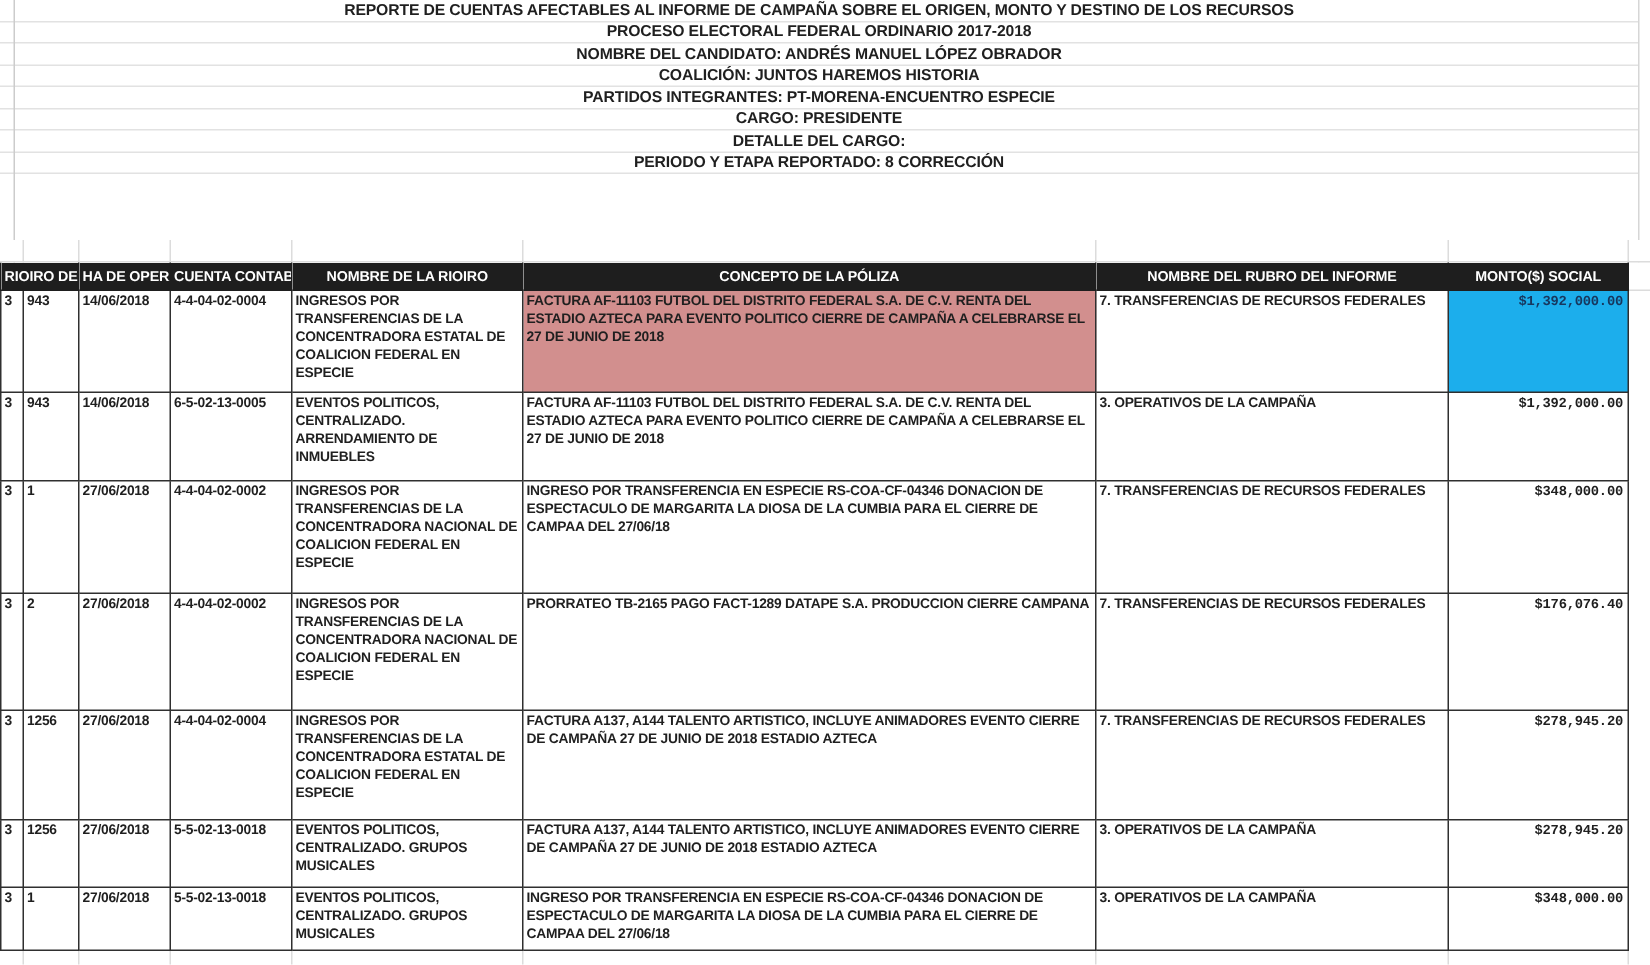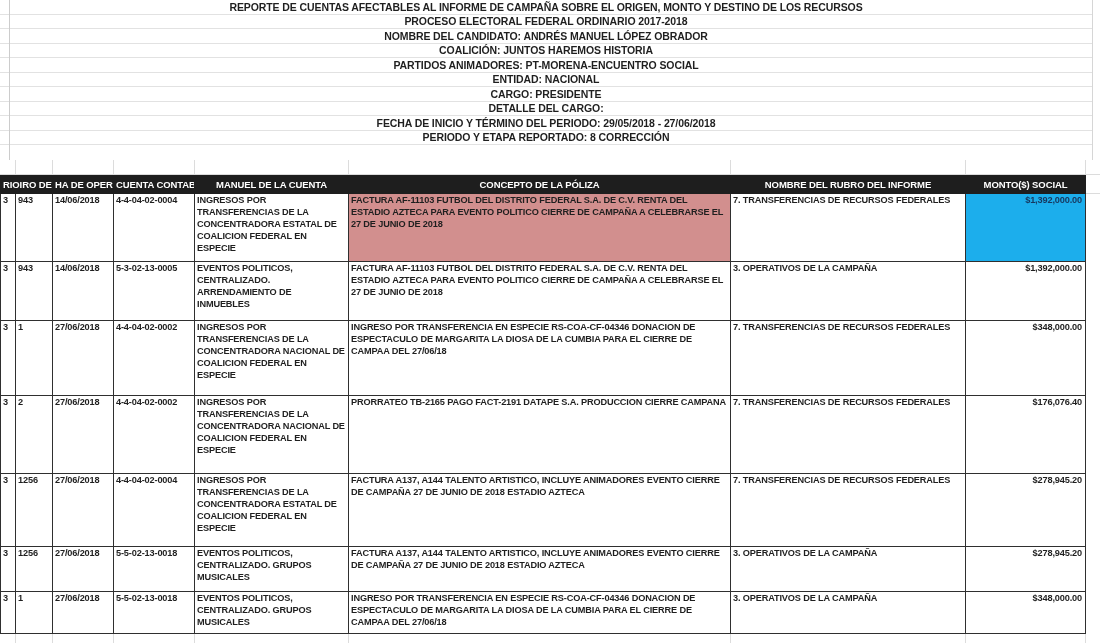--- a/index.html
+++ b/index.html
@@ -29,21 +29,21 @@
     padding:0 2px;white-space:nowrap;overflow:hidden;border:1px solid #1e1e1e;margin-left:37px;
   }
   .head-row th.left{text-align:left;}
   .head-row td.corner{background:#fff;border:none;border-bottom:1px solid #dcdcdc;}
   tbody.data td{
     border:1px solid #2f2f2f;vertical-align:top;background:#fff;
     font-size:9.2px;line-height:1.3;letter-spacing:-0.15px;
     padding:1px 3px 1px 2px;word-wrap:break-word;
   }
   tbody.data td.c-a,tbody.data td.c-b,tbody.data td.c-c,tbody.data td.c-d{white-space:nowrap;overflow:hidden;}
-  tbody.data td.amount{text-align:right;}
+  tbody.data td.amount{text-align:right;font-family:Liberation Mono, monospace;}
   tbody.data td.blank-r{border:none;background:#fff;}
   tr.r0{height:68px;} tr.r1{height:59px;} tr.r2{height:75px;} tr.r3{height:78px;}
   tr.r4{height:73px;} tr.r5{height:45px;} tr.r6{height:42px;}
   .bottom-row td{height:12px;background:#fff;border-right:1px solid #dcdcdc;border-top:none;}
   .bottom-row td.blank-r{border:none;}
 </style>
 </head>
 <body>
 
 <div class="titles" id="titles">
@@ -53,33 +53,27 @@
     <div class="title-row">
       <span>PROCESO ELECTORAL FEDERAL  ORDINARIO 2017-2018</span>
     </div>
     <div class="title-row">
       <span>NOMBRE DEL CANDIDATO: ANDRÉS MANUEL LÓPEZ OBRADOR</span>
     </div>
     <div class="title-row">
       <span>COALICIÓN: JUNTOS HAREMOS HISTORIA</span>
     </div>
     <div class="title-row">
-      <span>PARTIDOS ANIMADORES: PT-MORENA-ENCUENTRO SOCIAL</span>
-    </div>
-    <div class="title-row">
-      <span>ENTIDAD: NACIONAL</span>
+      <span>PARTIDOS INTEGRANTES: PT-MORENA-ENCUENTRO ESPECIE</span>
     </div>
     <div class="title-row">
       <span>CARGO: PRESIDENTE</span>
     </div>
     <div class="title-row">
       <span>DETALLE DEL CARGO:</span>
-    </div>
-    <div class="title-row">
-      <span>FECHA DE INICIO Y TÉRMINO DEL PERIODO: 29/05/2018 - 27/06/2018</span>
     </div>
     <div class="title-row">
       <span>PERIODO Y ETAPA REPORTADO: 8 CORRECCIÓN</span>
     </div>
   </div>
 
 <table class="sheet">
   <colgroup>
     <col style="width:15px">
       <col style="width:37px">
@@ -100,21 +94,21 @@
     <td></td>
         <td></td>
     <td></td>
         <td></td>
     <td></td>
   </tr>
   <tr class="head-row">
     <th colspan="2" class="left">RIOIRO DE</th>
     <th class="left">HA DE OPERAC</th>
     <th class="left">CUENTA CONTABLE</th>
-    <th>MANUEL DE LA CUENTA</th>
+    <th>NOMBRE DE LA RIOIRO</th>
     <th>CONCEPTO DE LA PÓLIZA</th>
     <th>NOMBRE DEL RUBRO DEL INFORME</th>
     <th>MONTO($) SOCIAL</th>
     <td class="corner"></td>
   </tr>
   </tbody>
     <tbody class="data" id="rows">
       <tr class="r0">
         <td class="c-a">3</td>
         <td class="c-b">943</td>
@@ -123,21 +117,21 @@
         <td class="c-e">INGRESOS POR TRANSFERENCIAS DE LA CONCENTRADORA ESTATAL DE COALICION FEDERAL EN ESPECIE</td>
         <td class="c-f" style="background: rgb(210, 143, 142);">FACTURA AF-11103 FUTBOL DEL DISTRITO FEDERAL S.A. DE C.V. RENTA DEL ESTADIO AZTECA PARA EVENTO POLITICO CIERRE DE CAMPAÑA A CELEBRARSE EL 27 DE JUNIO DE 2018</td>
         <td class="c-g">7. TRANSFERENCIAS DE RECURSOS FEDERALES</td>
         <td class="c-h amount" style="background: rgb(28, 174, 236); color: rgb(23, 55, 94);">$1,392,000.00</td>
         <td class="blank-r"></td>
       </tr>
       <tr class="r1">
         <td class="c-a">3</td>
         <td class="c-b">943</td>
         <td class="c-c">14/06/2018</td>
-        <td class="c-d">5-3-02-13-0005</td>
+        <td class="c-d">6-5-02-13-0005</td>
         <td class="c-e">EVENTOS POLITICOS, CENTRALIZADO. ARRENDAMIENTO DE INMUEBLES</td>
         <td class="c-f">FACTURA AF-11103 FUTBOL DEL DISTRITO FEDERAL S.A. DE C.V. RENTA DEL ESTADIO AZTECA PARA EVENTO POLITICO CIERRE DE CAMPAÑA A CELEBRARSE EL 27 DE JUNIO DE 2018</td>
         <td class="c-g">3. OPERATIVOS DE LA CAMPAÑA</td>
         <td class="c-h amount">$1,392,000.00</td>
         <td class="blank-r"></td>
       </tr>
       <tr class="r2">
         <td class="c-a">3</td>
         <td class="c-b">1</td>
         <td class="c-c">27/06/2018</td>
@@ -147,21 +141,21 @@
         <td class="c-g">7. TRANSFERENCIAS DE RECURSOS FEDERALES</td>
         <td class="c-h amount">$348,000.00</td>
         <td class="blank-r"></td>
       </tr>
       <tr class="r3">
         <td class="c-a">3</td>
         <td class="c-b">2</td>
         <td class="c-c">27/06/2018</td>
         <td class="c-d">4-4-04-02-0002</td>
         <td class="c-e">INGRESOS POR TRANSFERENCIAS DE LA CONCENTRADORA NACIONAL DE COALICION FEDERAL EN ESPECIE</td>
-        <td class="c-f">PRORRATEO  TB-2165 PAGO FACT-2191 DATAPE S.A. PRODUCCION CIERRE CAMPANA</td>
+        <td class="c-f">PRORRATEO  TB-2165 PAGO FACT-1289 DATAPE S.A. PRODUCCION CIERRE CAMPANA</td>
         <td class="c-g">7. TRANSFERENCIAS DE RECURSOS FEDERALES</td>
         <td class="c-h amount">$176,076.40</td>
         <td class="blank-r"></td>
       </tr>
       <tr class="r4">
         <td class="c-a">3</td>
         <td class="c-b">1256</td>
         <td class="c-c">27/06/2018</td>
         <td class="c-d">4-4-04-02-0004</td>
         <td class="c-e">INGRESOS POR TRANSFERENCIAS DE LA CONCENTRADORA ESTATAL DE COALICION FEDERAL EN ESPECIE</td>

